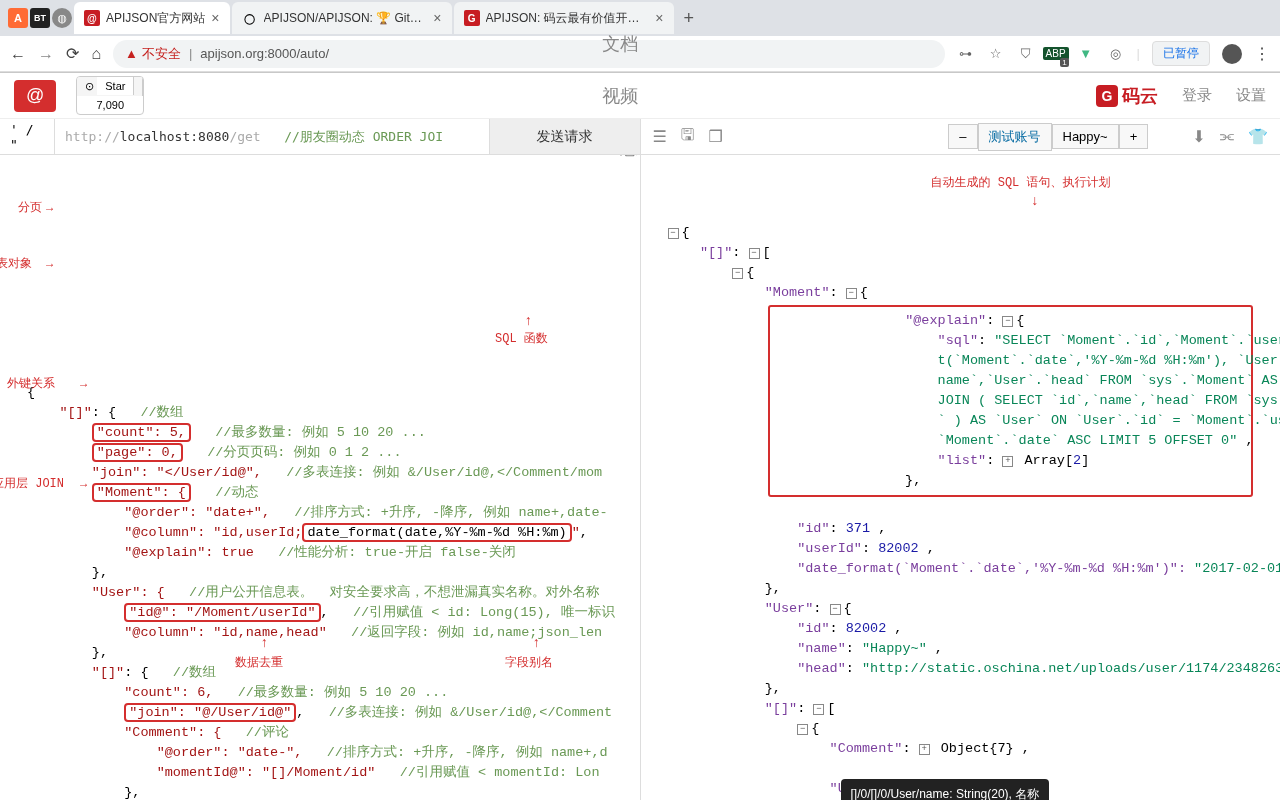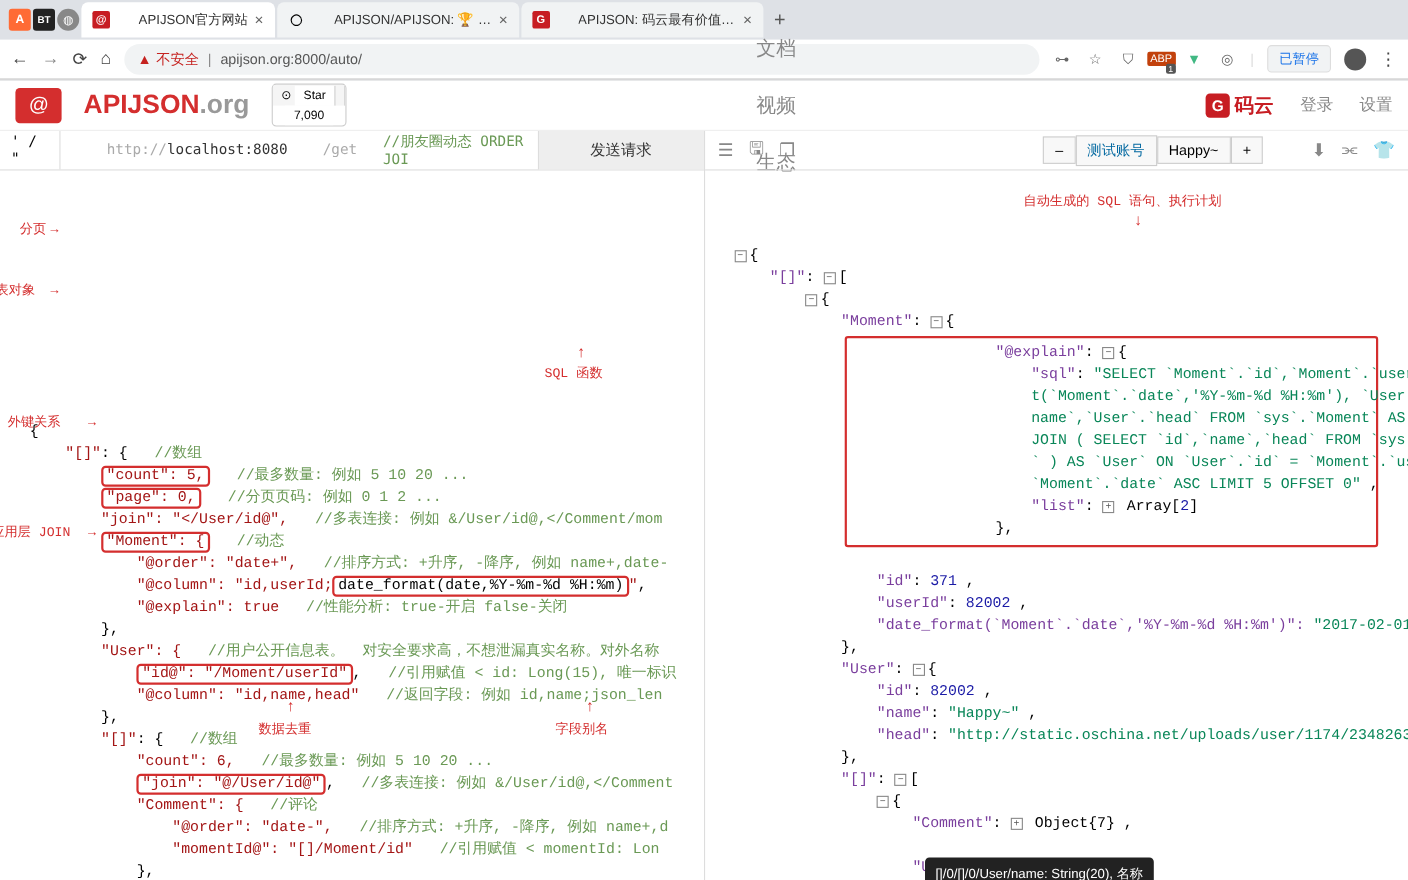--- a/index.html
+++ b/index.html
@@ -7,21 +7,21 @@
 
 
 .browser-chrome { background: #dee1e6; border-bottom: 1px solid #c8c8c8; }
 .tab-strip { display: flex; align-items: center; height: 36px; padding: 0 8px; gap: 2px; }
 .tab-icon-sq { width: 20px; height: 20px; background: #ff6b35; border-radius: 3px; display: flex; align-items: center; justify-content: center; color: #fff; font-size: 11px; font-weight: bold; }
 .tab-icon-bt { width: 20px; height: 20px; background: #222; border-radius: 3px; display: flex; align-items: center; justify-content: center; color: #fff; font-size: 9px; font-weight: bold; }
 .tab-icon-globe { width: 20px; height: 20px; background: #888; border-radius: 50%; display: flex; align-items: center; justify-content: center; color: #fff; font-size: 11px; }
 .browser-tab { display: flex; align-items: center; height: 32px; padding: 0 10px; background: #f1f3f4; border-radius: 6px 6px 0 0; gap: 6px; max-width: 220px; font-size: 12px; color: #333; }
 .browser-tab.active { background: #fff; }
 .tab-favicon { width: 16px; height: 16px; display: flex; align-items: center; justify-content: center; border-radius: 2px; font-size: 10px; font-weight: bold; flex-shrink: 0; }
-.tab-text { overflow: hidden; white-space: nowrap; text-overflow: ellipsis; flex: 1; margin-left: 20px; }
+.tab-text { overflow: hidden; white-space: nowrap; text-overflow: ellipsis; flex: 1; }
 .tab-close { color: #666; font-size: 14px; cursor: pointer; }
 .new-tab { color: #555; font-size: 18px; padding: 0 8px; cursor: pointer; }
 
 .toolbar { display: flex; align-items: center; background: #fff; height: 36px; padding: 0 10px; gap: 12px; border-bottom: 1px solid #ddd; }
 .nav-btn { color: #888; font-size: 16px; cursor: pointer; }
 .nav-btn.active { color: #444; }
 .address-bar { flex: 1; display: flex; align-items: center; gap: 8px; background: #f1f3f4; border-radius: 20px; height: 28px; padding: 0 12px; font-size: 13px; }
 .insecure { color: #c5221f; display: flex; align-items: center; gap: 4px; }
 .ext-icon { width: 18px; height: 18px; display: flex; align-items: center; justify-content: center; color: #666; font-size: 13px; }
 .pause-btn { background: #f1f3f4; border: 1px solid #ddd; border-radius: 4px; padding: 3px 10px; font-size: 12px; color: #1a73e8; }
@@ -43,21 +43,21 @@
 
 
 .main { display: flex; height: calc(800px - 36px - 36px - 46px); }
 .left-pane, .right-pane { flex: 1; overflow: hidden; display: flex; flex-direction: column; }
 .left-pane { border-right: 1px solid #ddd; }
 
 
 .req-bar { display: flex; border-bottom: 1px solid #ddd; height: 36px; }
 .req-seg { border-right: 1px solid #ddd; display: flex; align-items: center; padding: 0 10px; font-family: Menlo, Consolas, monospace; font-size: 13px; }
 .req-url { flex: 1; color: #333; }
-.req-url .grey { color: #aaa; margin-left: 32px; }
+.req-url .grey { color: #aaa; }
 .req-url .cmt { color: #6a9955; }
 .send-btn { width: 150px; background: #eee; display: flex; align-items: center; justify-content: center; font-size: 14px; color: #333; cursor: pointer; }
 
 
 .right-bar { display: flex; align-items: center; height: 36px; padding: 0 12px; gap: 14px; border-bottom: 1px solid #ddd; }
 .rt-icon { color: #888; font-size: 16px; cursor: pointer; }
 .acct-group { display: flex; align-items: center; margin-left: auto; gap: 0; }
 .acct-btn { border: 1px solid #ccc; padding: 4px 10px; font-size: 13px; background: #f8f8f8; cursor: pointer; }
 .acct-red { color: #0369a1; }
 .right-actions { display: flex; gap: 14px; margin-left: 30px; color: #999; }
@@ -114,37 +114,34 @@
         <span>▲</span>
         <span>不安全</span>
       </span>
       <span style="color:#888">|</span>
       <span style="color:#555">apijson.org:8000/auto/</span>
     </div>
     <span class="ext-icon">⊶</span>
     <span class="ext-icon">☆</span>
     <span class="ext-icon">⛉</span>
     <span class="ext-icon" style="position:relative">
-      <span style="background:#c2410c;color:#fff;padding:1px 3px;border-radius:2px;font-size:10px">ABP</span>
+      <span style="background:#14532d;color:#fff;padding:1px 3px;border-radius:2px;font-size:10px">ABP</span>
       <span style="position:absolute;bottom:-4px;right:-4px;background:#555;color:#fff;font-size:8px;padding:0 2px;border-radius:2px">1</span>
     </span>
     <span class="ext-icon" style="color:#41b883">▼</span>
     <span class="ext-icon">◎</span>
     <span style="color:#ddd">|</span>
     <span class="pause-btn">已暂停</span>
     <span class="avatar-sm"></span>
     <span class="nav-btn active">⋮</span>
   </div>
 </div>
 
 <div class="app-header">
   <div class="logo-at">@</div>
-  <div class="logo-text">
-    <span class="red">APIJSON</span><span class="grey">.org</span>
-  </div>
   <div class="gh-star">
     <span>⊙ <span>Star</span></span>
     <span>7,090</span>
   </div>
   <div class="header-nav">
     <a>文档</a>
     <a>视频</a>
     <a>生态</a>
   </div>
   <div class="header-right">

